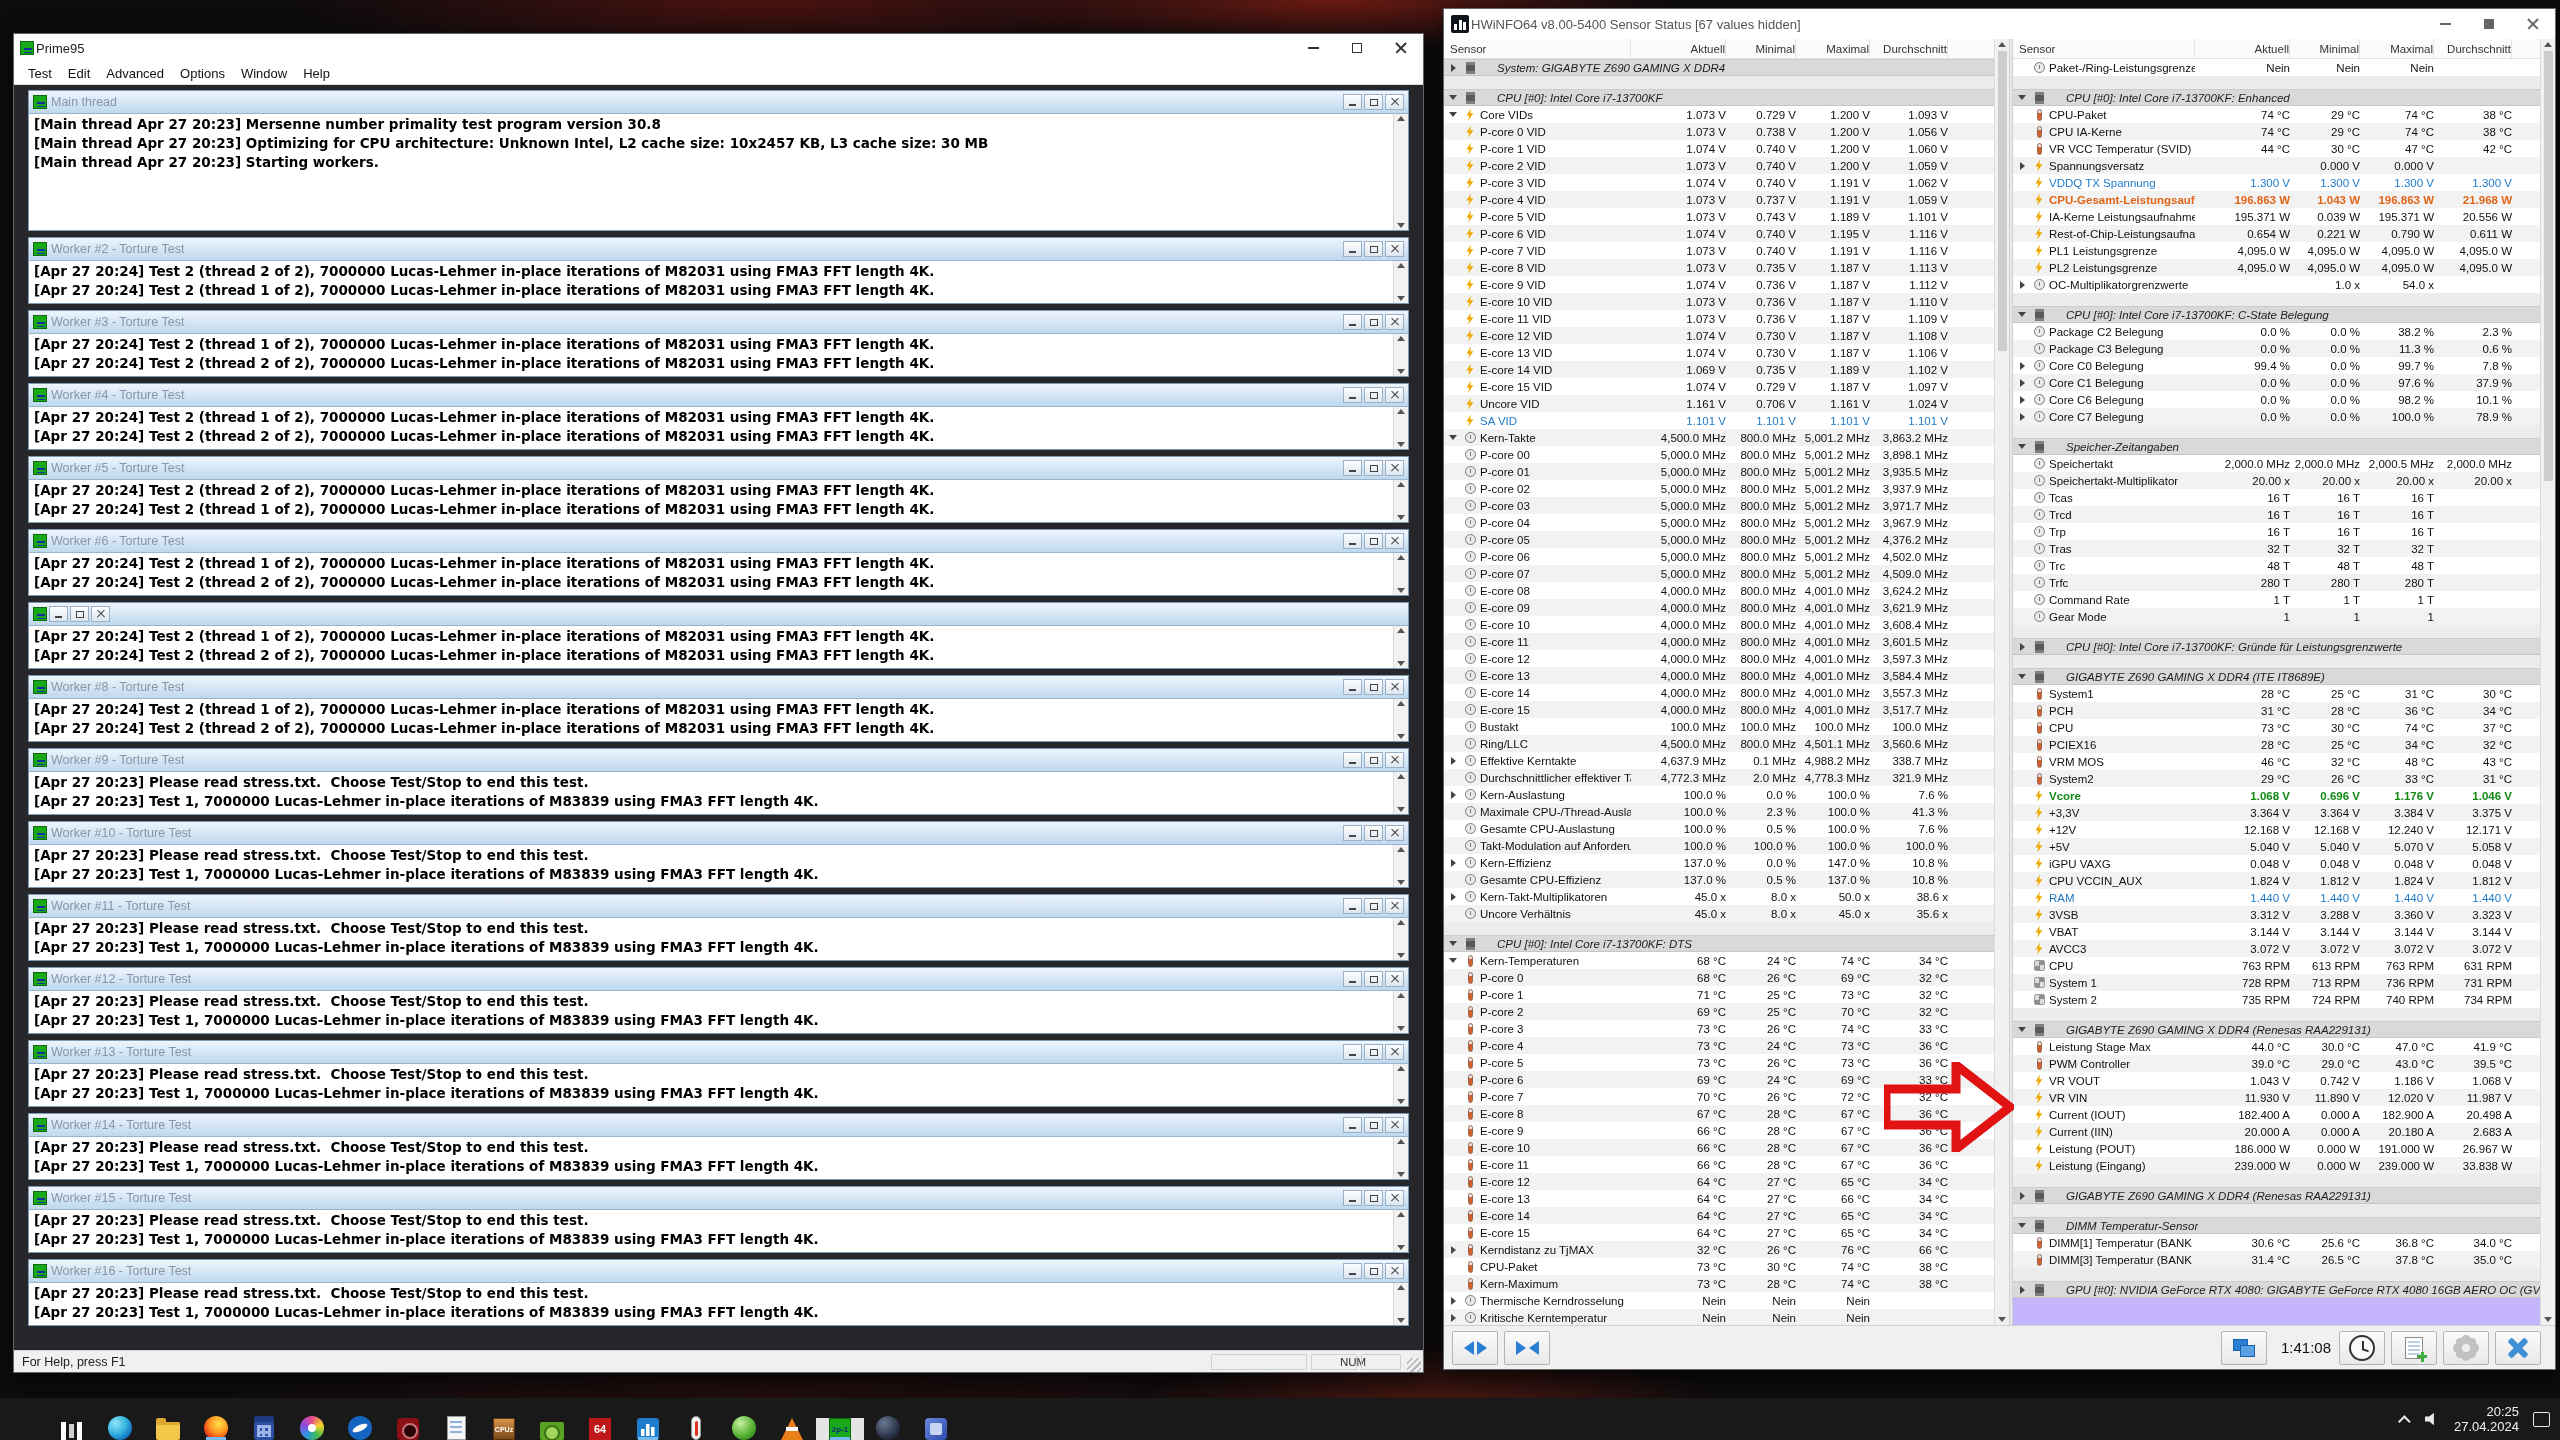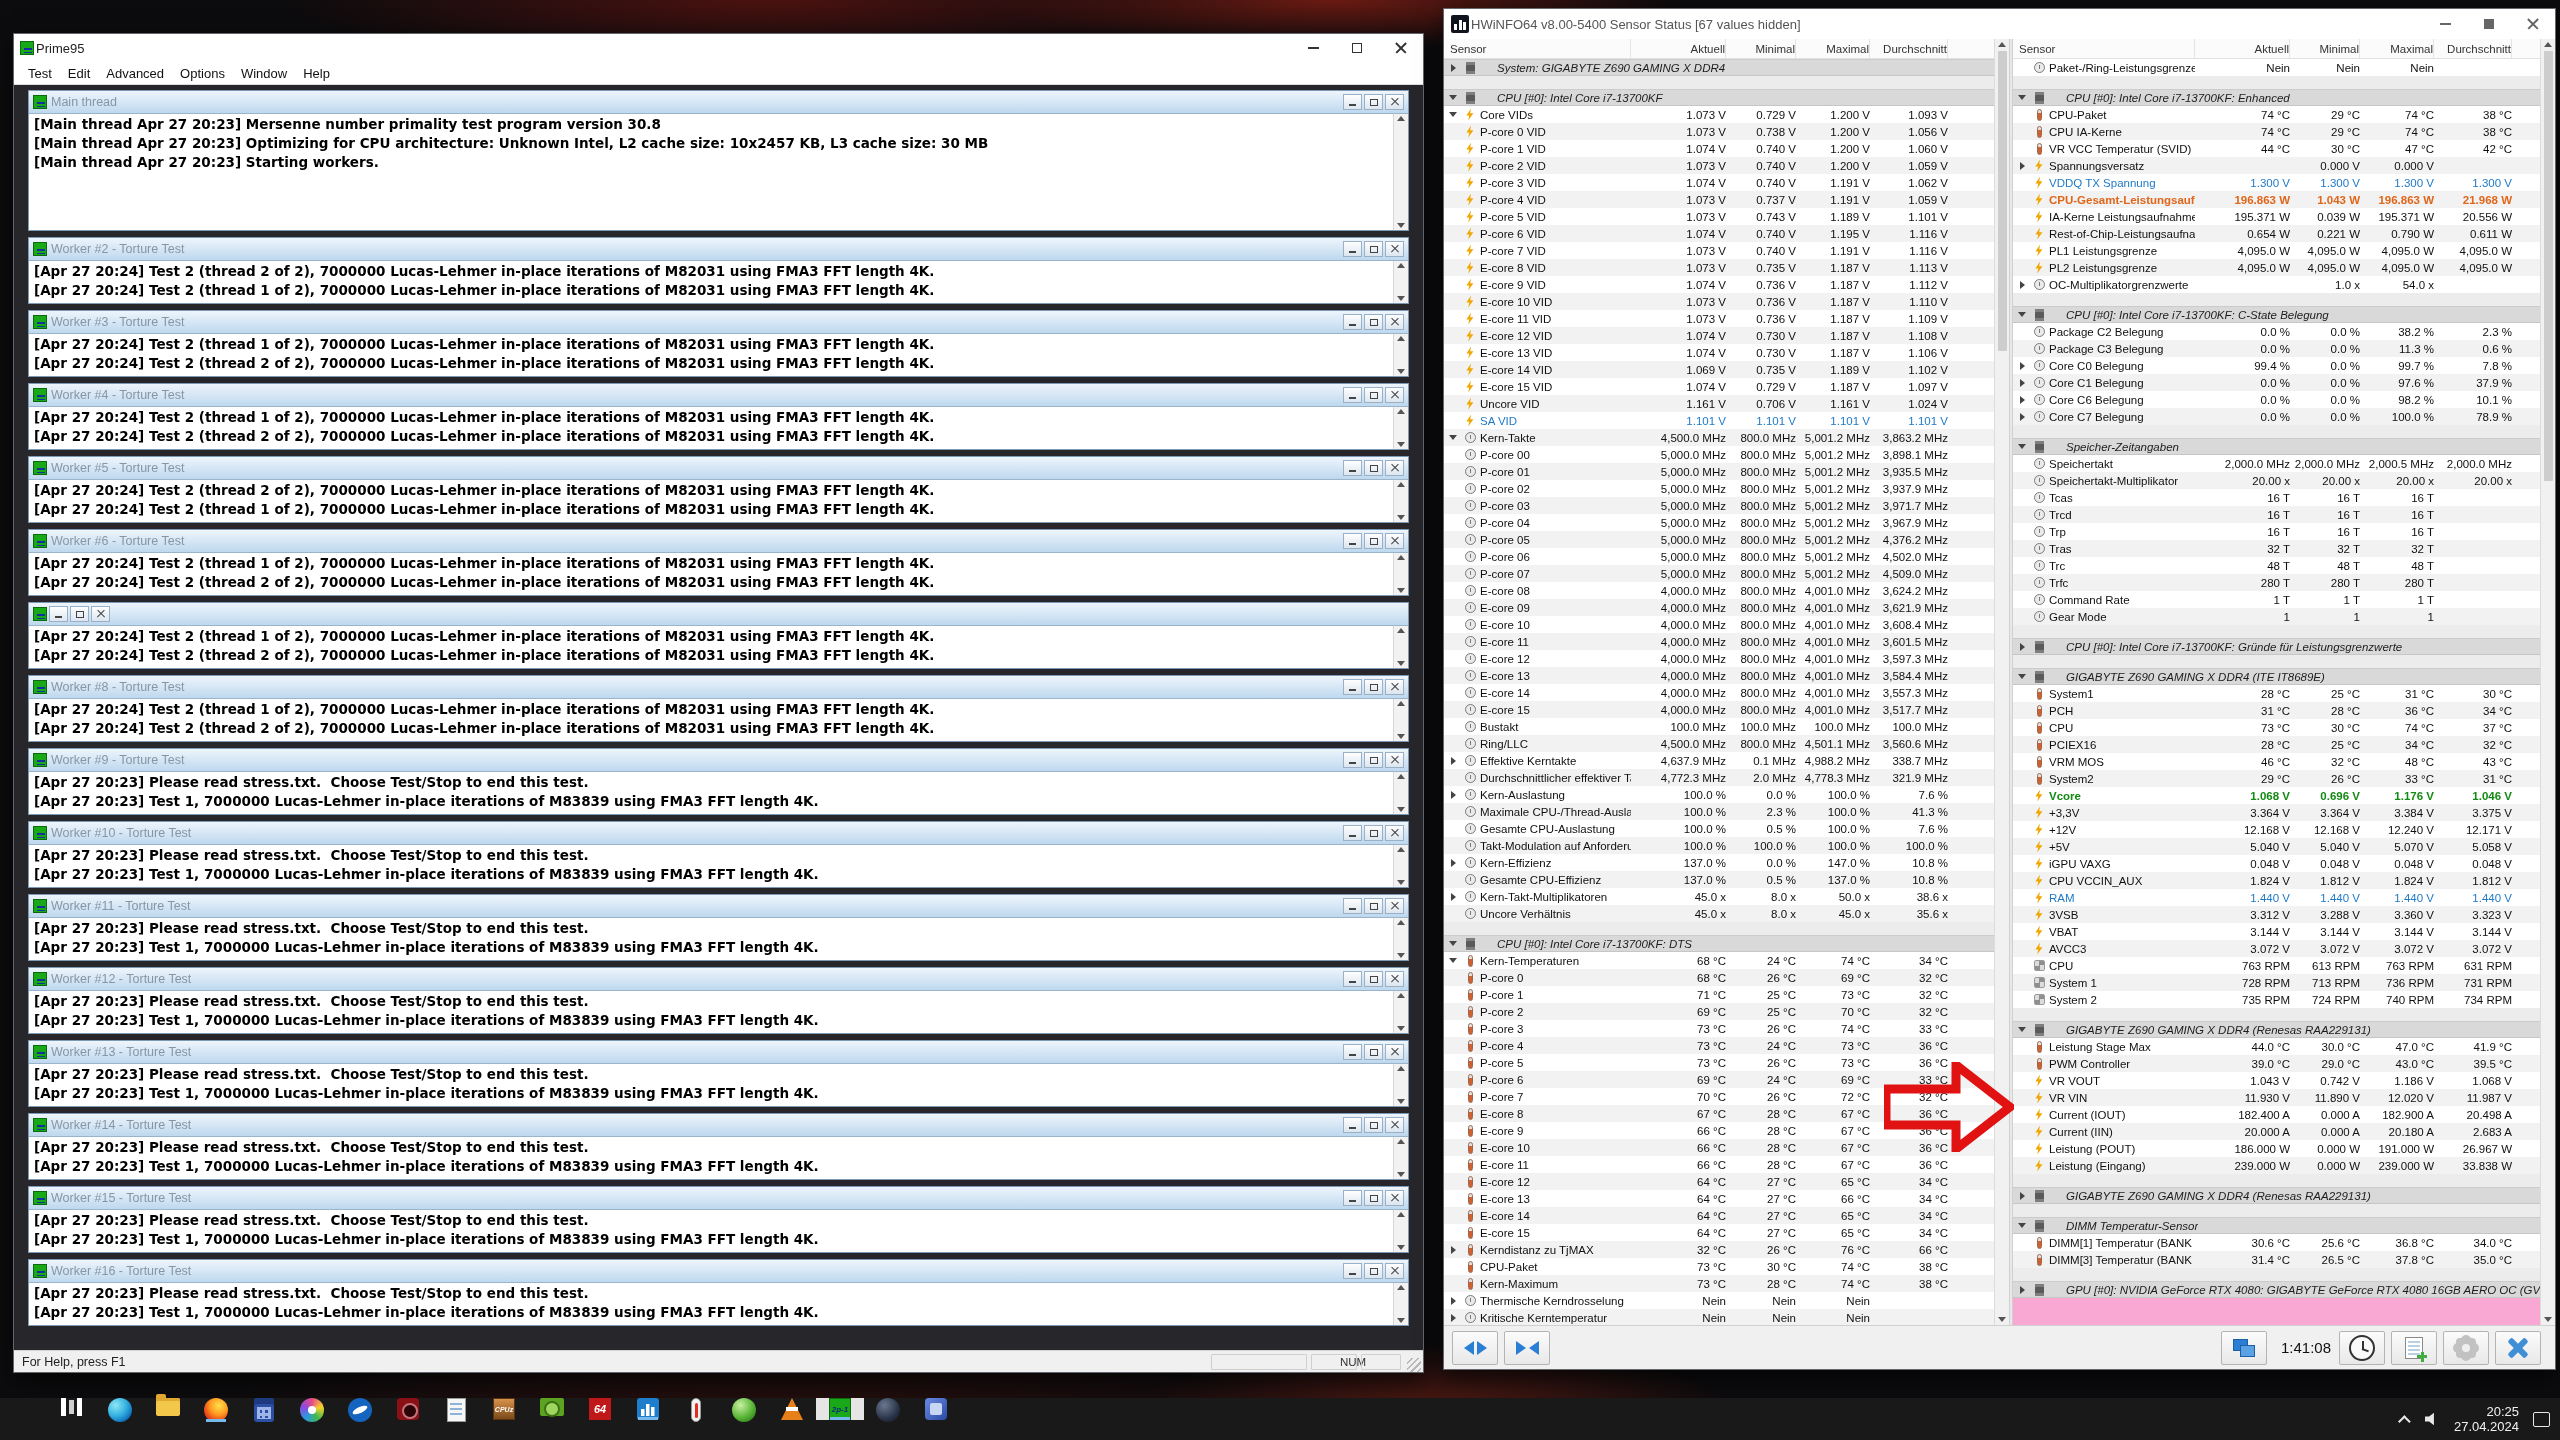--- a/index.html
+++ b/index.html
@@ -56,21 +56,21 @@
 .scell { height:16px; border:1px solid #cfcfcf; border-radius:1px; margin-right:4px; display:flex; align-items:center; justify-content:center; font-size:11.5px; color:#333; }
 .grip { width:14px; height:14px; margin:0 2px 0 2px; background:repeating-linear-gradient(135deg, transparent 0 3px, #b8b8b8 3px 4.5px); align-self:flex-end; }
 
 
 #hwi { left:1443px; top:8px; width:1113px; height:1362px; }
 #hwi .tbar { height:30px; }
 .hwico { width:18px; height:18px; margin-left:7px; background:#10141c; border-radius:2px; position:relative; flex:0 0 auto; }
 .hwico::after { content:""; position:absolute; left:3px; bottom:3px; width:12px; height:10px;
   background:linear-gradient(#fff,#fff) 0 100%/3px 6px no-repeat, linear-gradient(#fff,#fff) 4.5px 100%/3px 10px no-repeat, linear-gradient(#fff,#fff) 9px 100%/3px 8px no-repeat; }
 #hwi .ttl { color:#555; }
-#hwi .content { flex:1; display:flex; overflow:hidden; background:#f9a8d4; }
+#hwi .content { flex:1; display:flex; overflow:hidden; background:#c4b5fd; }
 .pane { display:flex; flex-direction:column; overflow:hidden; }
 #paneL { flex:0 0 550px; }
 #paneR { flex:0 0 527px; }
 .phead { height:20px; display:flex; align-items:center; background:#fbfbfb; border-bottom:1px solid #e2e2e2; flex:0 0 auto; }
 .phead .hlabel { flex:1; font-size:11.5px; color:#333; padding-left:6px; border-right:1px solid #e4e4e4; height:100%; display:flex; align-items:center;}
 .phead .hval { font-size:11.5px; color:#333; text-align:right; border-right:1px solid #e4e4e4; height:100%; display:flex; align-items:center; justify-content:flex-end; }
 .prows { flex:1; overflow:hidden; }
 .hw-row { height:17px; display:flex; align-items:center; background:#fff; }
 .hw-row.alt { background:#f2f2f2; }
 .hw-gap { height:13px; background:#ececec; }
@@ -2232,21 +2232,21 @@
         <span class="ico-bluex"></span>
       </span>
   </div>
 </div>
 
 <svg id="arrow" width="130" height="90" viewBox="0 0 130 90">
   <polygon id="arrowpoly" points="2,27 72,27 72,3 126,45 72,87 72,63 2,63" fill="none" stroke="#e01212" stroke-width="9"></polygon>
 </svg>
 
 <div id="taskbar">
-  <div id="tslots" style="display:flex;align-items:flex-start;font-style:italic;">
+  <div id="tslots" style="display:flex;align-items:flex-end;">
       <div class="tslot">
         <div class="tb-ic ic-start">
           <i></i>
           <i></i>
           <i></i>
           <i></i>
         </div>
       </div>
       <div class="tslot">
         <div class="tb-ic ic-taskview"></div>

